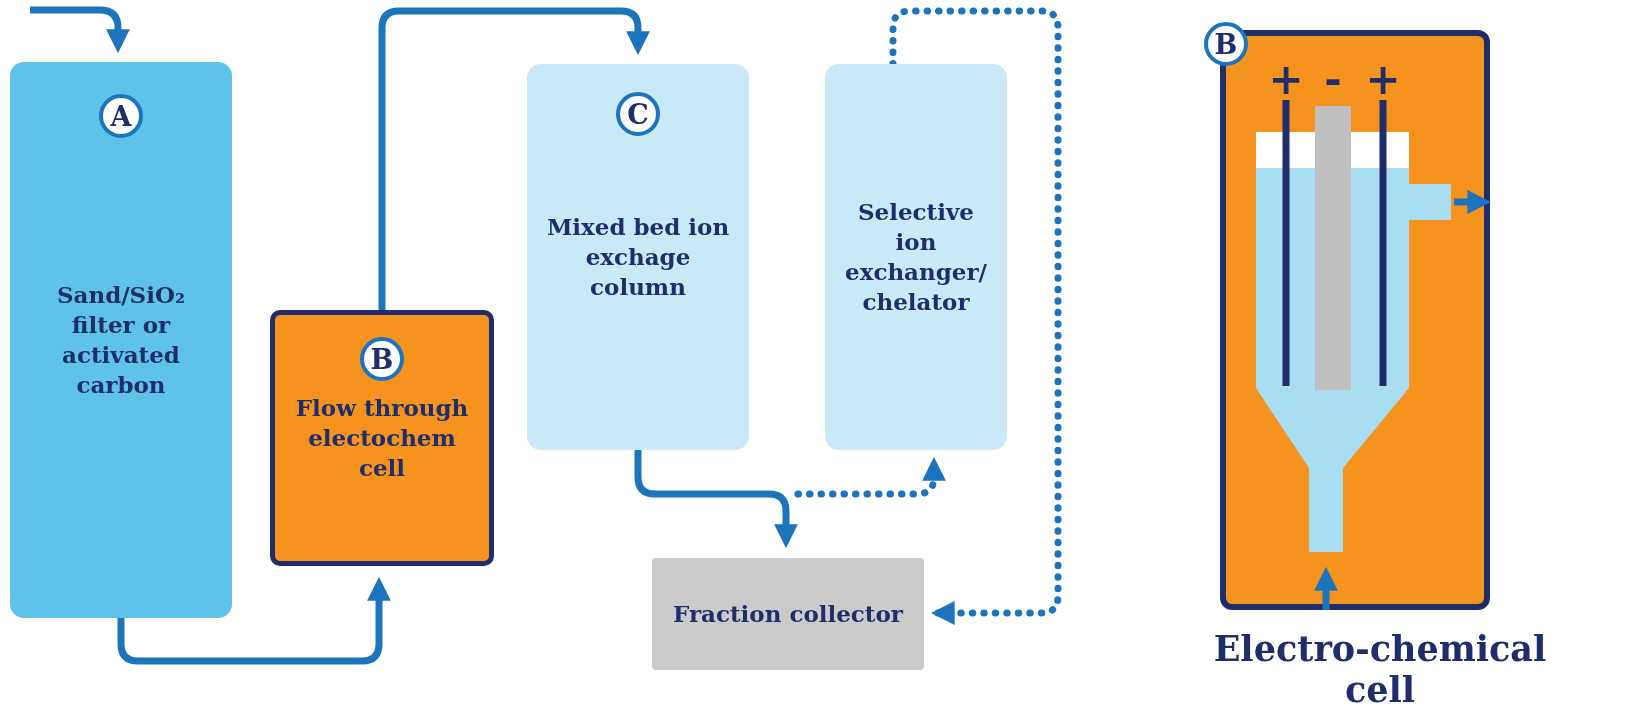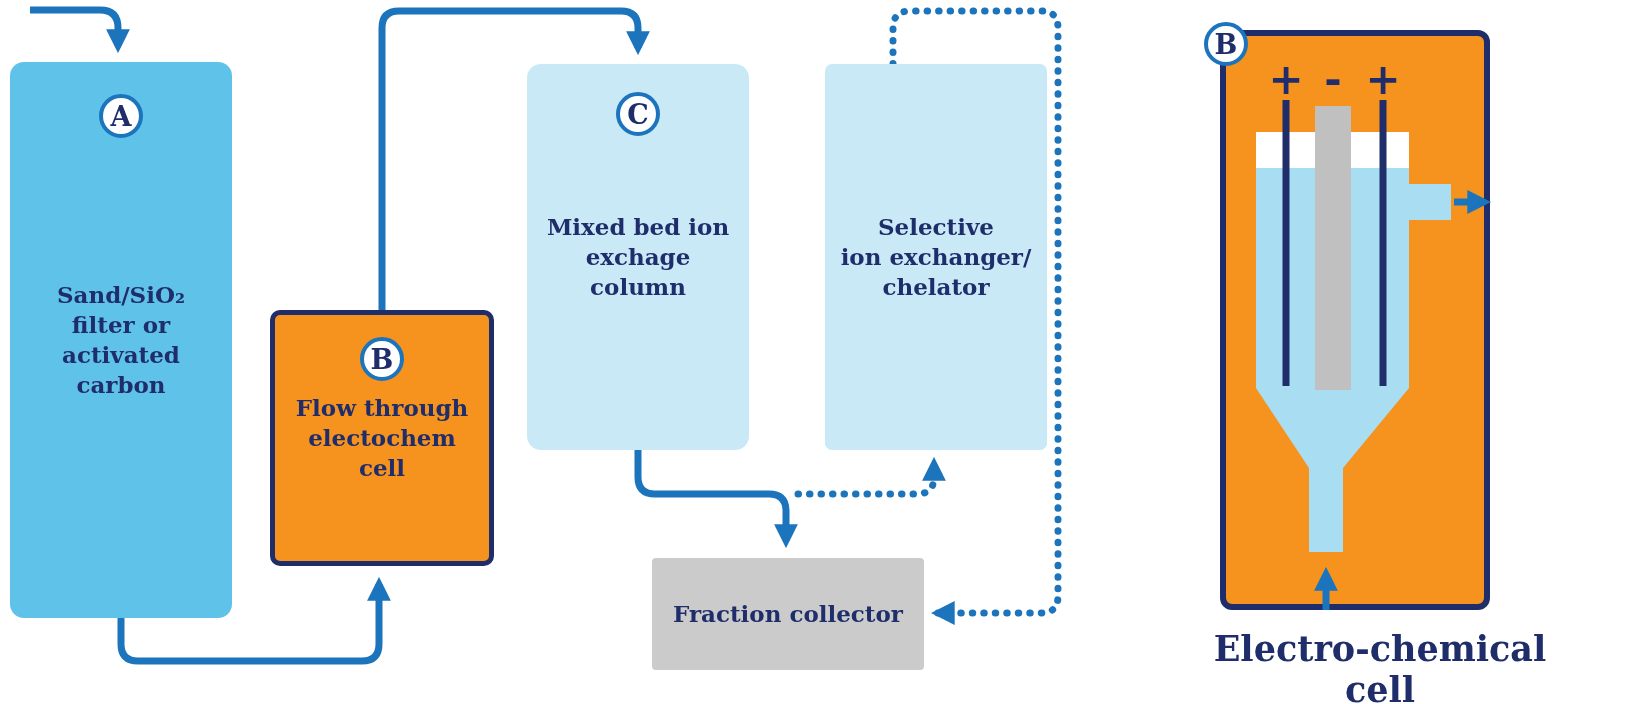--- a/index.html
+++ b/index.html
@@ -15,21 +15,21 @@
   }
   html,body{margin:0;padding:0;background:#fff;}
   .canvas{
     position:relative;width:1642px;height:704px;background:#fff;overflow:hidden;
     font-family:"DejaVu Serif","Liberation Serif",serif;
   }
   .box{position:absolute;box-sizing:border-box;}
   .box-a{left:10px;top:62px;width:222px;height:556px;background:var(--box-blue);border-radius:14px;}
   .box-b{left:270px;top:310px;width:224px;height:256px;background:var(--orange);border:5px solid var(--navy);border-radius:10px;}
   .box-c{left:527px;top:64px;width:222px;height:386px;background:var(--box-light-blue);border-radius:14px;}
-  .box-selective{left:825px;top:64px;width:222px;height:386px;background:var(--box-light-blue);border-radius:7px;}
+  .box-selective{left:825px;top:64px;width:182px;height:386px;background:var(--box-light-blue);border-radius:14px;}
   .box-fraction{left:652px;top:558px;width:272px;height:112px;background:var(--gray-box);border-radius:4px;}
   .cell-box{left:1220px;top:30px;width:270px;height:580px;background:var(--orange);border:6px solid var(--navy);border-radius:12px;}
   .badge{
     position:absolute;left:50%;transform:translateX(-50%);
     width:44px;height:44px;border-radius:50%;background:#fff;border:4px solid var(--arrow-blue);
     display:flex;align-items:center;justify-content:center;
     color:var(--navy);font-weight:bold;font-size:27px;box-sizing:border-box;
   }
   .box-a .badge{top:32px;}
   .box-b .badge{top:22px;}

